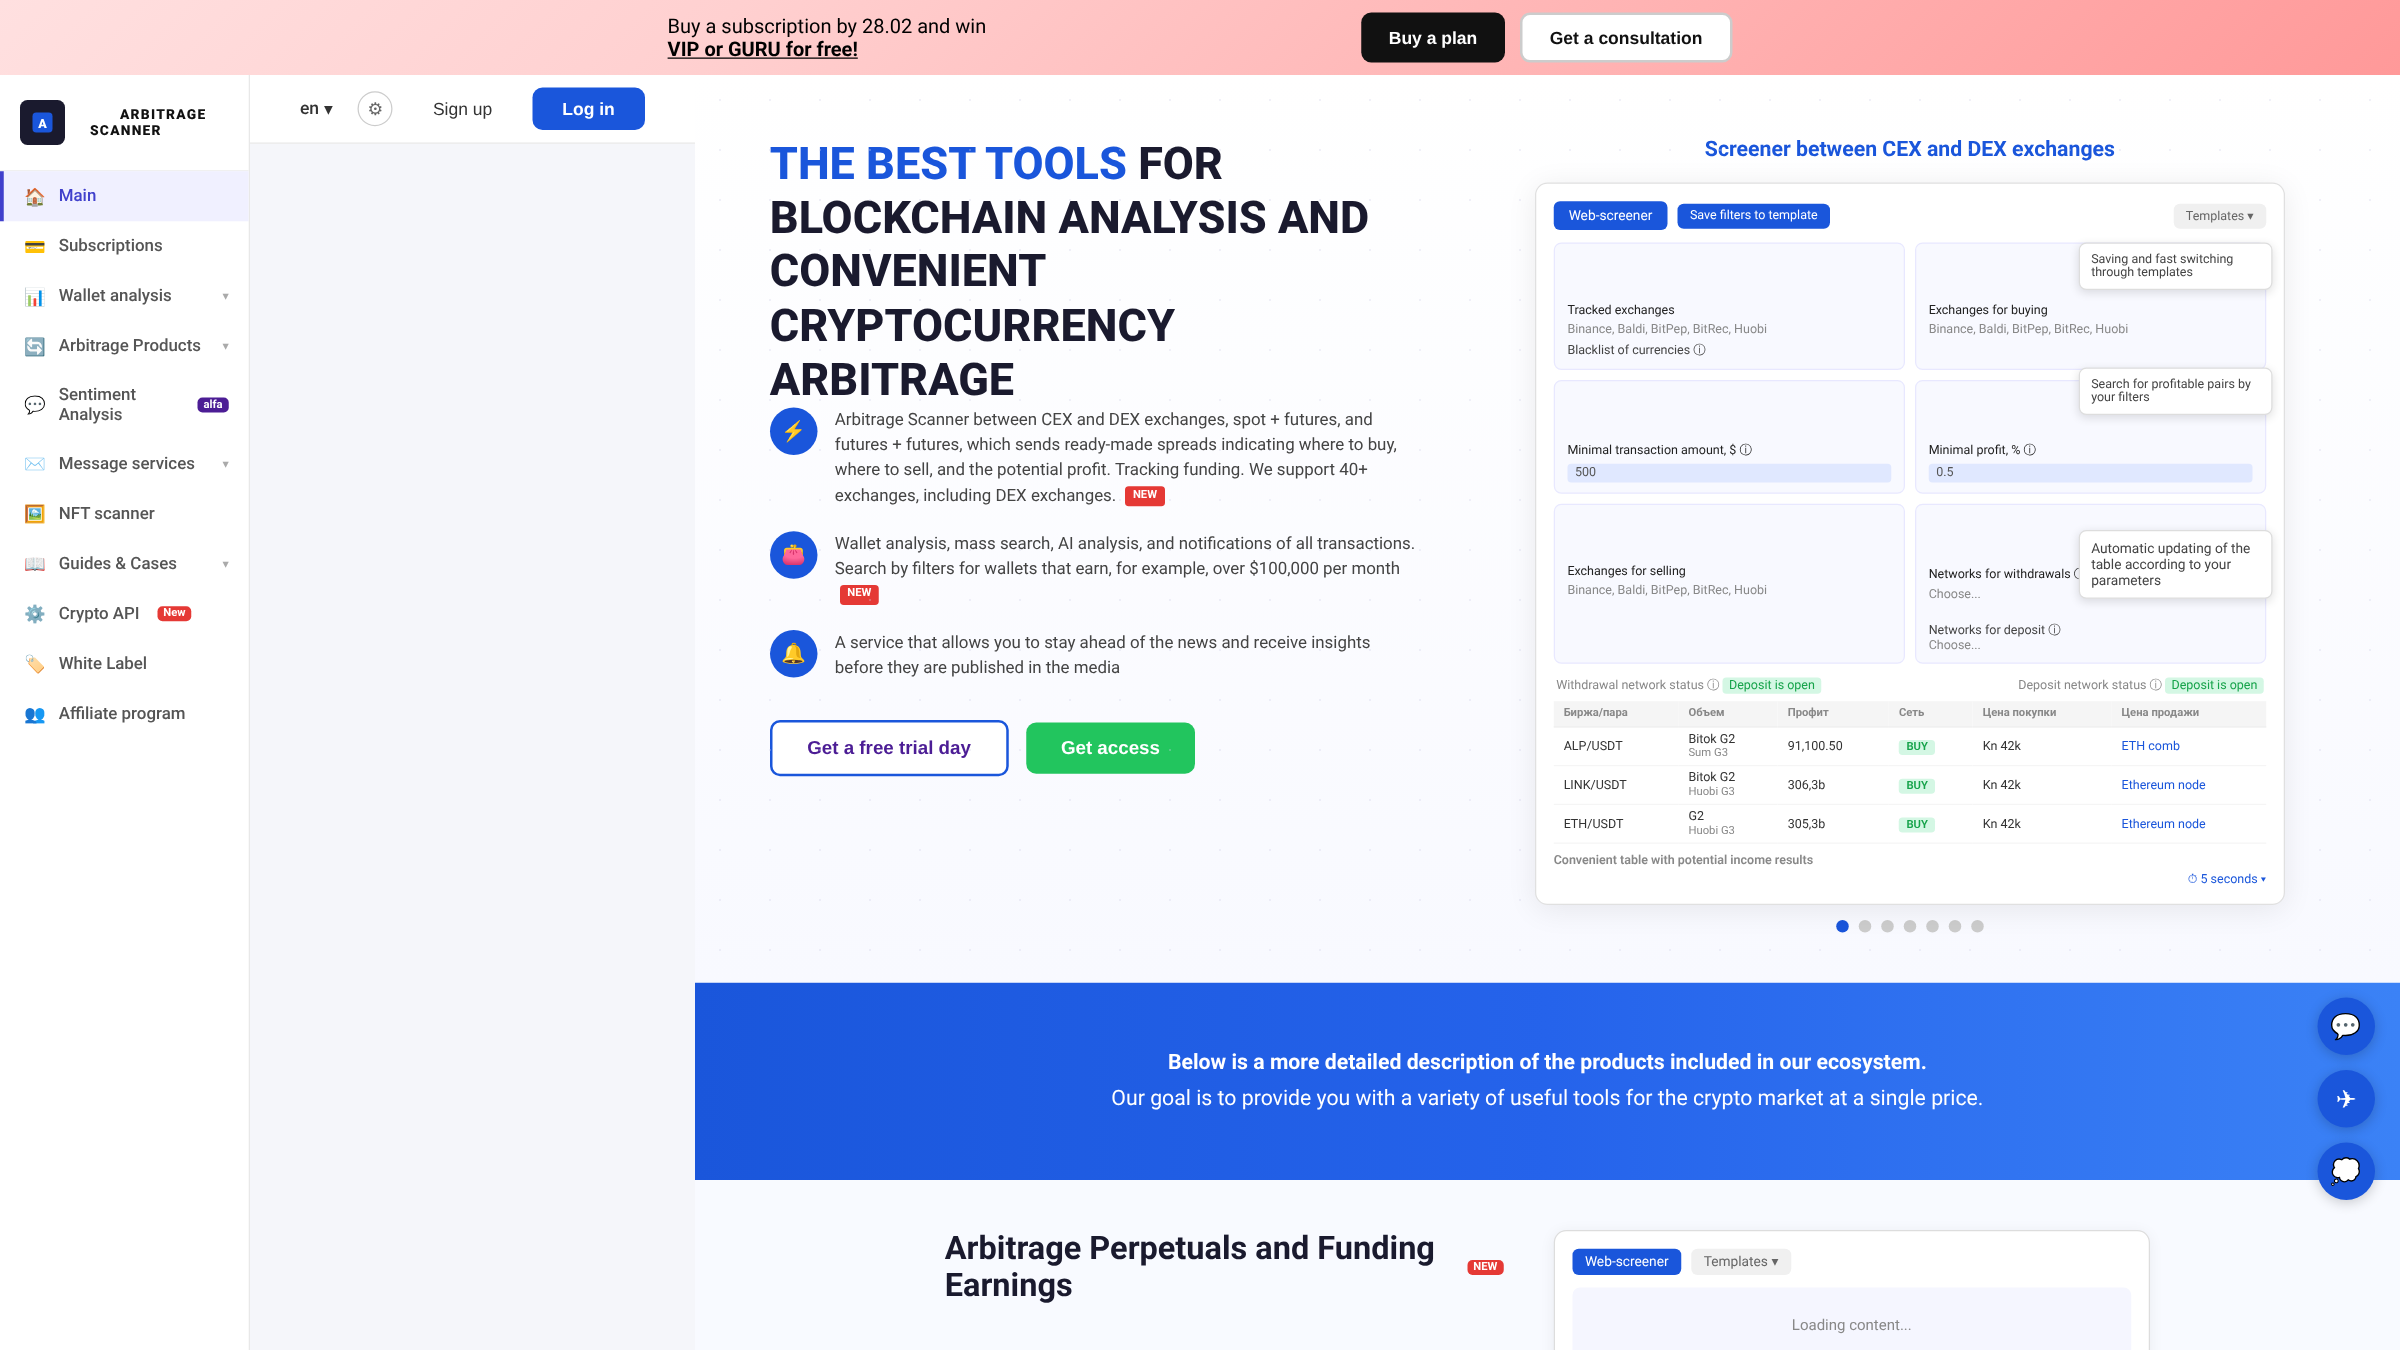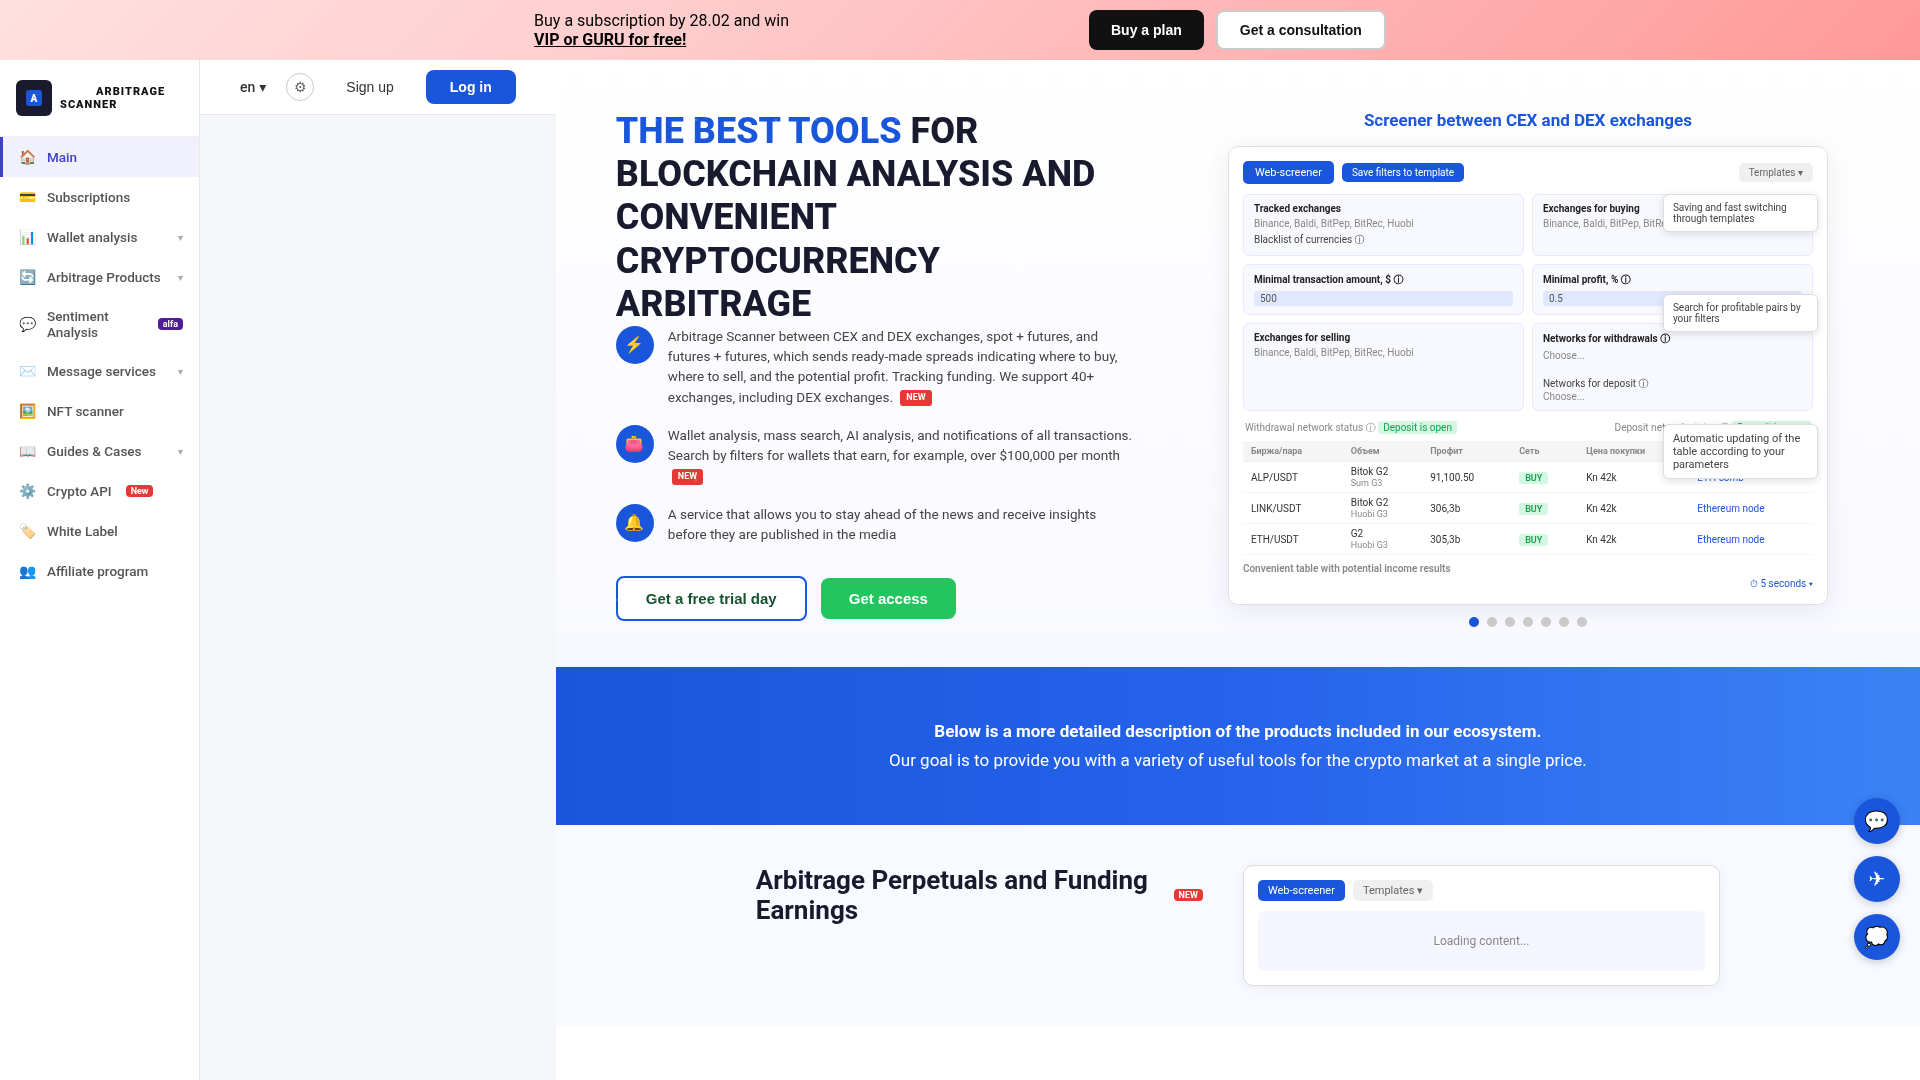--- a/index.html
+++ b/index.html
@@ -255,21 +255,21 @@
       margin-left: 4px;
       vertical-align: middle;
     }
     .hero-cta {
       display: flex;
       gap: 14px;
       align-items: center;
     }
     .btn-trial {
       background: #fff;
-      color: #14532d;
+      color: #4c1d95;
       border: 2px solid #1a56db;
       border-radius: 8px;
       padding: 12px 28px;
       font-size: 15px;
       font-weight: 600;
       cursor: pointer;
     }
     .btn-access {
       background: #22c55e;
       color: #fff;
@@ -326,24 +326,25 @@
     }
     .mockup-card {
       background: #f8f9ff;
       border: 1px solid #e8e8ff;
       border-radius: 6px;
       padding: 8px 10px;
       font-size: 11px;
       color: #555;
     }
     .mockup-card .card-title {
-      font-weight: 700;
+      font-weight: 400;
       color: #222;
       margin-bottom: 4px;
       font-size: 10px;
+      margin-top: 40px;
     }
     .mockup-table {
       width: 100%;
       border-collapse: collapse;
       font-size: 10px;
     }
     .mockup-table th {
       background: #f5f5f5;
       padding: 5px 8px;
       text-align: left;
@@ -472,21 +473,21 @@
   <div class="sidebar">
     <div class="logo-area">
       <div class="logo-icon">
         <svg width="22" height="22" viewBox="0 0 22 22">
           <rect x="3" y="3" width="16" height="16" rx="3" fill="#1a56db"></rect>
           <text x="11" y="15" text-anchor="middle" font-size="10" font-weight="900" fill="#fff">A</text>
         </svg>
       </div>
       <div>
         <div style="font-size:11px;font-weight:900;color:#111;letter-spacing:1px;margin-left:36px;">ARBITRAGE</div>
-        <div style="font-size:11px;font-weight:900;color:#111;letter-spacing:1px;">SCANNER</div>
+        <div style="font-size:11px;font-weight:900;color:#111;letter-spacing:1px;margin-left:12px;">SCANNER</div>
       </div>
     </div>
 
     <div class="nav-item active">
       <span class="nav-icon">🏠</span>
       <span>Main</span>
     </div>
     <div class="nav-item">
       <span class="nav-icon">💳</span>
       <span>Subscriptions</span>

